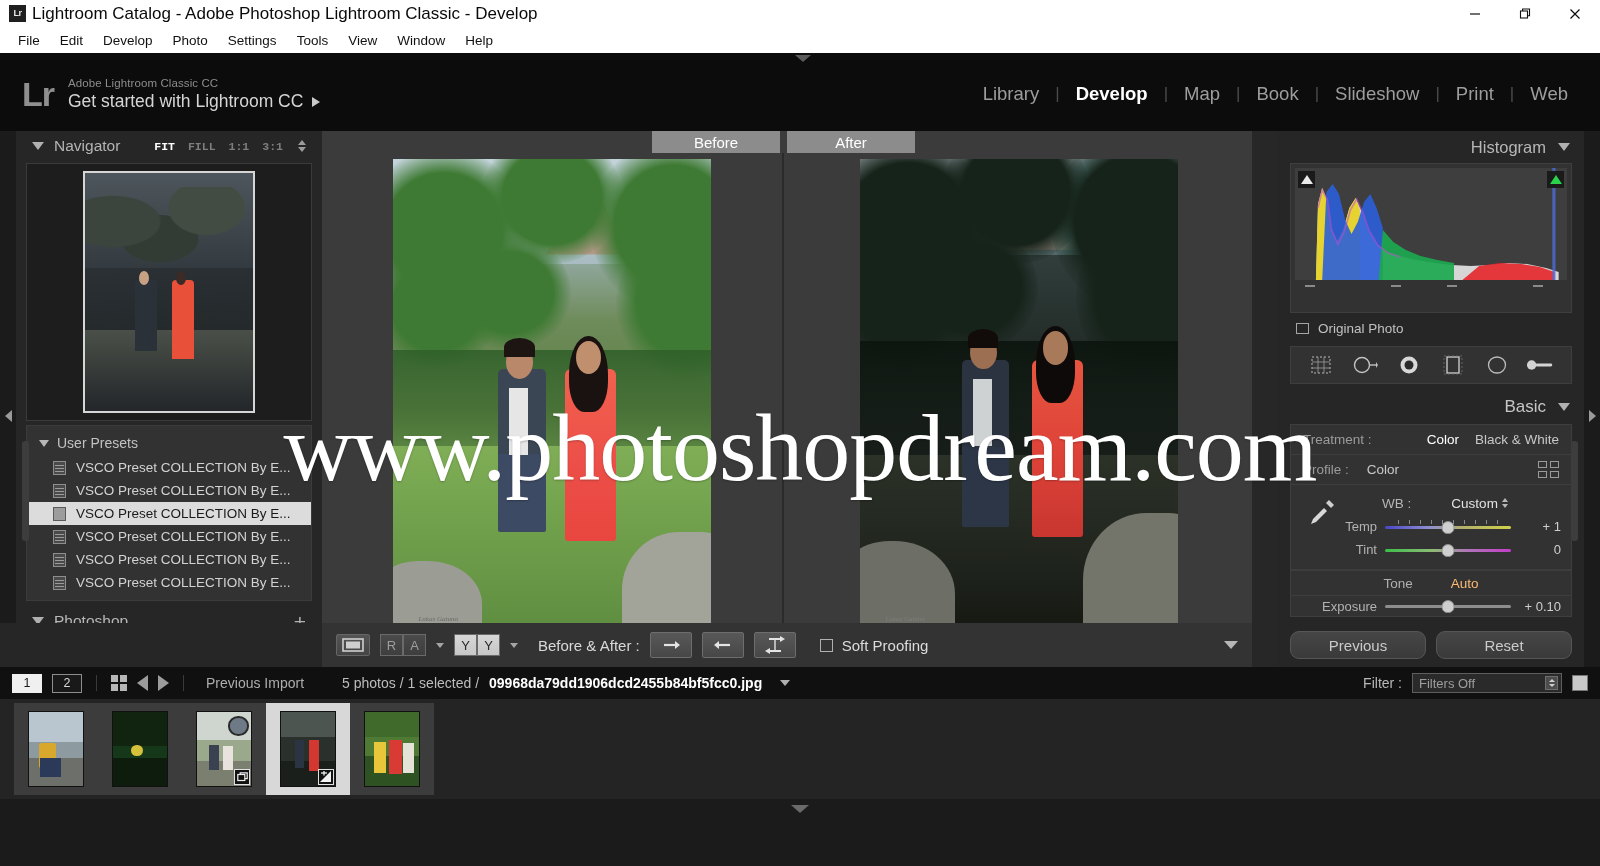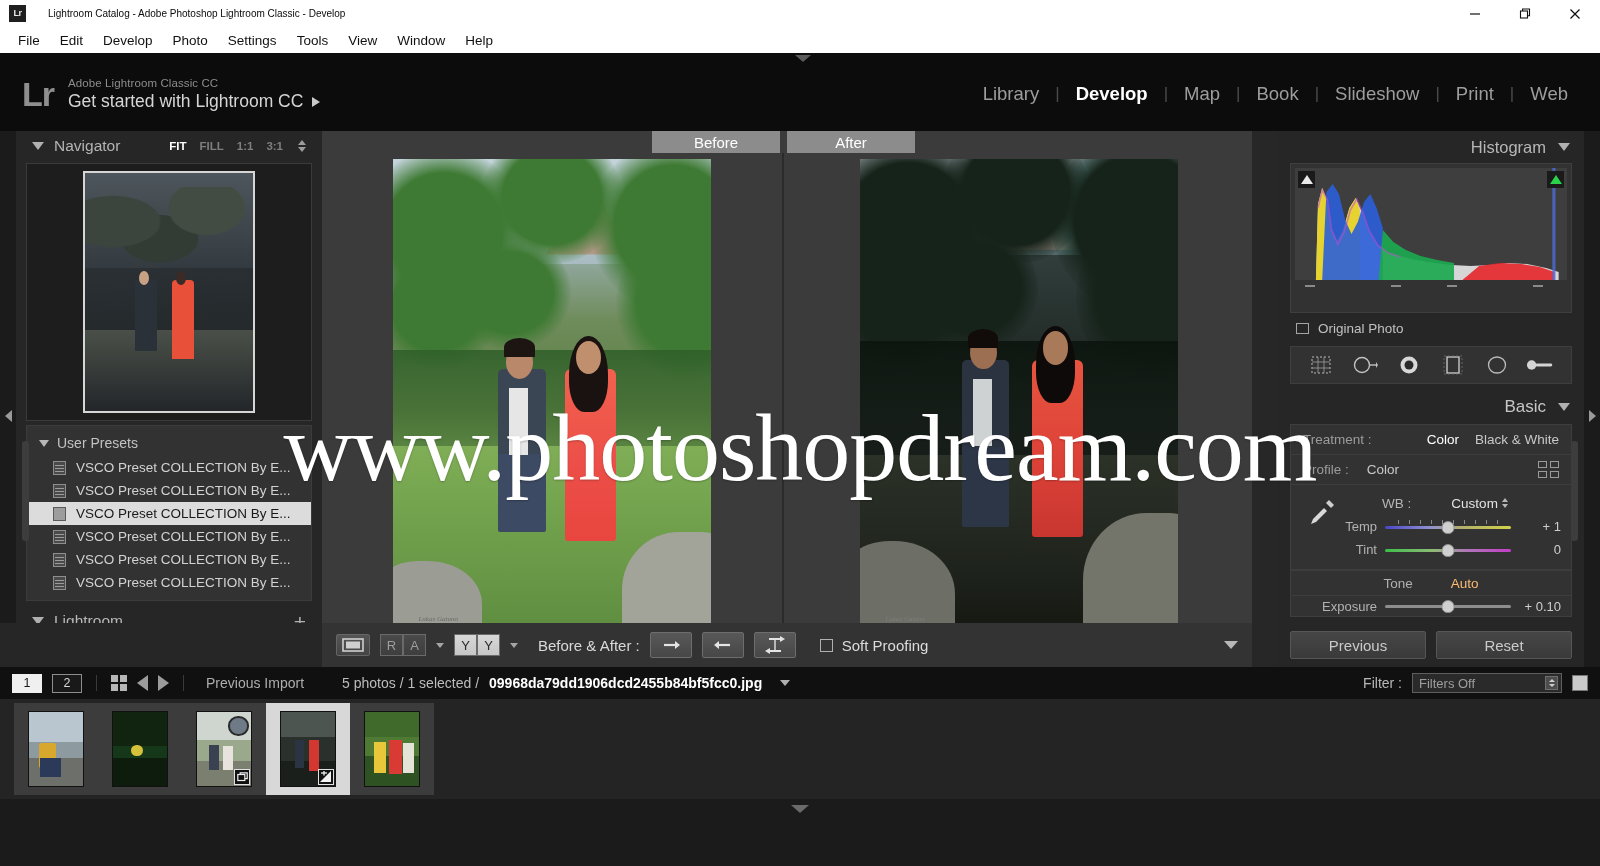--- a/index.html
+++ b/index.html
@@ -14,21 +14,21 @@
   
   .titlebar {
     position: absolute; left: 0; top: 0; width: 1600px; height: 27px;
     background: #ffffff; display: flex; align-items: center;
   }
   .title-icon {
     width: 17px; height: 17px; margin-left: 9px; background: #1f1f1f;
     color: #e8e8e8; font-size: 9px; font-weight: bold; line-height: 17px;
     text-align: center; letter-spacing: -0.5px;
   }
-  .title-text { margin-left: 22px; font-size: 10px; color: #0a0a0a; }
+  .title-text { margin-left: 6px; font-size: 17px; color: #0a0a0a; }
   .win-btns { margin-left: auto; display: flex; height: 27px; }
   .win-btn {
     width: 50px; height: 27px; display: flex; align-items: center; justify-content: center;
     color: #111; font-size: 15px;
   }
   .win-btn svg { display: block; }
 
   
   .menubar {
     position: absolute; left: 0; top: 27px; width: 1600px; height: 26px;
@@ -99,21 +99,21 @@
   }
   .panel-head {
     display: flex; align-items: center; height: 30px; padding: 0 10px;
     color: #b4b4b4; font-size: 15.5px;
   }
   .tri-down {
     width: 0; height: 0; border-left: 6px solid transparent;
     border-right: 6px solid transparent; border-top: 8px solid #b0b0b0;
     margin-right: 10px;
   }
-  .nav-zooms { margin-left: auto; display: flex; align-items: center; gap: 13px; }
+  .nav-zooms { margin-left: auto; display: flex; align-items: center; gap: 13px; font-family: Liberation Mono, monospace; }
   .nav-zoom { font-size: 11.5px; color: #7e7e7e; font-weight: bold; }
   .nav-zoom.active { color: #ffffff; }
   .nav-stepper { display:flex; flex-direction: column; gap:2px; margin-left:2px; }
   .nav-stepper i { width:0;height:0;border-left:4px solid transparent;border-right:4px solid transparent; }
   .nav-stepper i.up { border-bottom:5px solid #9c9c9c; }
   .nav-stepper i.dn { border-top:5px solid #9c9c9c; }
 
   .nav-preview {
     margin: 2px 4px 0 4px; height: 258px; background: #1d1d1d;
     position: relative; border: 1px solid #3a3a3a;
@@ -410,21 +410,21 @@
   .tb-right-caret { margin-left:auto; width:0;height:0;border-left:7px solid transparent;
     border-right:7px solid transparent; border-top:8px solid #b7b7b7; }
 
   
   .pr-bar {
     position:absolute; right: 16px; top: 570px; width: 306px; height: 44px;
     background:#262626; display:flex; align-items:center; gap:10px; padding: 0 12px;
   }
   .pr-btn {
     flex:1; height: 28px; background: linear-gradient(180deg,#464646,#3a3a3a);
-    border:1px solid #565656; border-radius:2px; color:#cacaca; font-size:15px;
+    border:1px solid #565656; border-radius:9px; color:#cacaca; font-size:15px;
     display:flex; align-items:center; justify-content:center;
   }
   .lr-bottomleft {
     position:absolute; left:0; top:570px; width: 322px; height:44px; background:#262626;
   }
   .lr-edge-b-l { position:absolute; left:0; top:570px; width:16px; height:44px; background:#1b1b1b; }
   .lr-edge-b-r { position:absolute; right:0; top:570px; width:16px; height:44px; background:#1b1b1b; }
 
   
   .statusbar {
@@ -647,21 +647,21 @@
             <span>VSCO Preset COLLECTION By E...</span>
           </div>
           <div class="preset-row">
             <span class="preset-ico"></span>
             <span>VSCO Preset COLLECTION By E...</span>
           </div>
         </div>
 
         <div class="snapshots-head">
           <span class="tri-down"></span>
-          <span>Lightroom</span>
+          <span>Photoshop</span>
           <span class="plus">+</span>
         </div>
         <div class="snap-body"></div>
 
         <div class="cp-row">
           <div class="cp-btn">Copy...</div>
           <div class="cp-btn">Paste</div>
         </div>
         <div class="left-handle"></div>
       </div>

